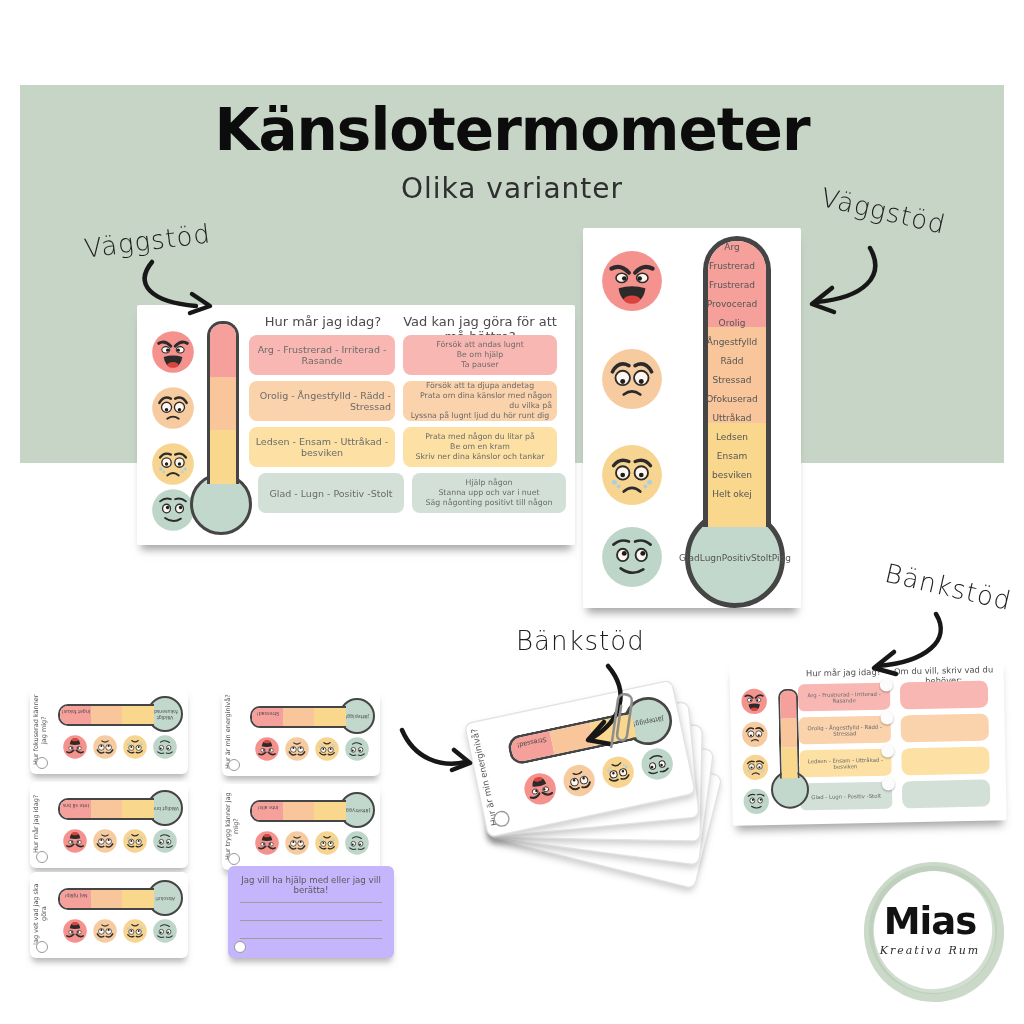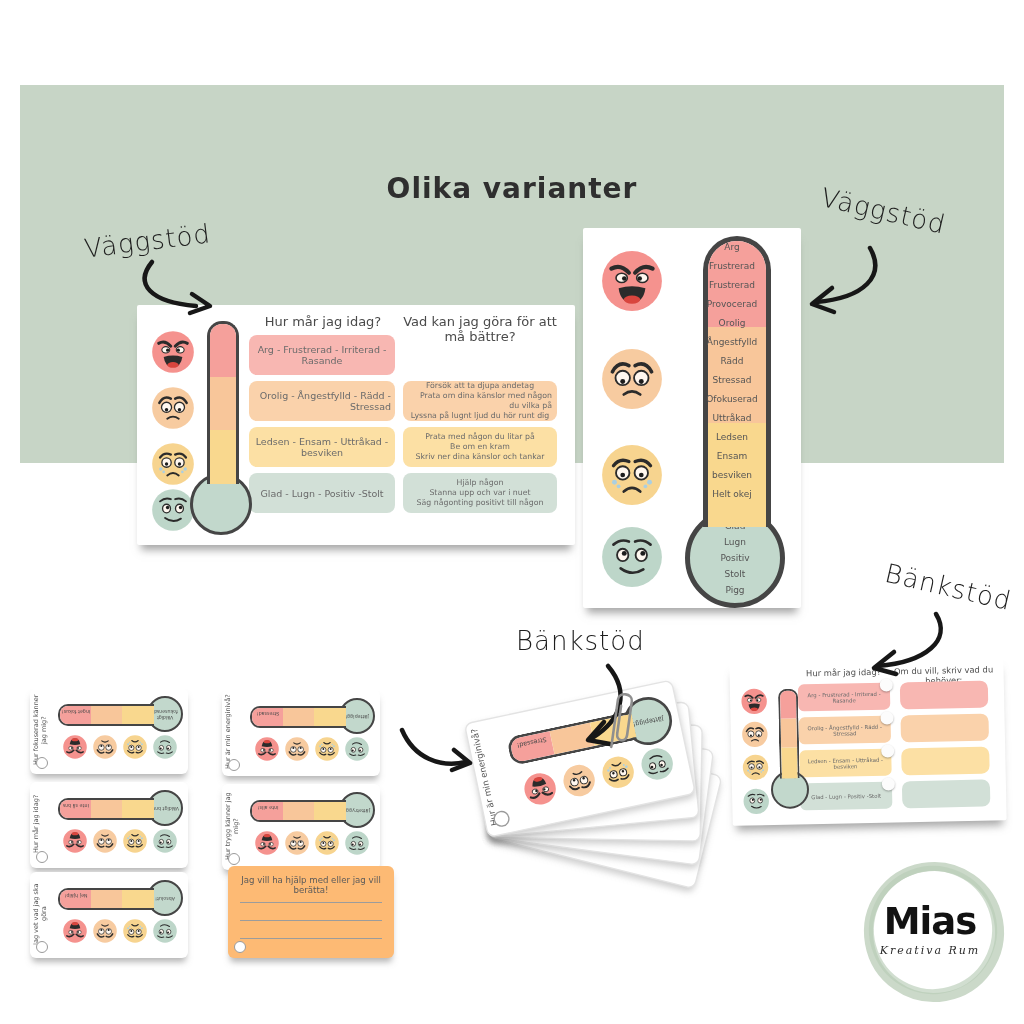--- a/index.html
+++ b/index.html
@@ -4,21 +4,21 @@
 <style>
   html,body{margin:0;padding:0;background:#ffffff;}
   #canvas{position:relative;width:1024px;height:1024px;background:#ffffff;overflow:hidden;
           font-family:"DejaVu Sans","Liberation Sans",sans-serif;}
   .green-band{position:absolute;left:20px;top:85px;width:984px;height:378px;background:#c7d5c6;}
 
   
   .page-title{position:absolute;left:0;right:0;top:96px;text-align:center;
               font-size:58px;font-weight:800;letter-spacing:-1px;color:#0c0c0c;}
   .page-subtitle{position:absolute;left:0;right:0;top:172px;text-align:center;
-                 font-size:28px;font-weight:700;color:#2f2f2f;letter-spacing:1px;}
+                 font-size:28px;font-weight:400;color:#2f2f2f;letter-spacing:1px;}
   .annot{position:absolute;font-size:26px;font-weight:300;color:#1e1e1e;letter-spacing:1px;z-index:4;}
   #annot-wall-left{left:84px;top:226px;transform:rotate(-7deg);}
   #annot-wall-right{left:820px;top:196px;transform:rotate(13deg);}
   #annot-desk-mid{left:516px;top:626px;}
   #annot-desk-right{left:884px;top:572px;transform:rotate(13deg);}
   .arrow{position:absolute;z-index:5;}
 
   
   .card{position:absolute;background:#ffffff;border-radius:2px;
         box-shadow:0 9px 8px -4px rgba(95,95,95,.55);z-index:1;}
@@ -39,29 +39,29 @@
            border:3px solid #454545;z-index:1;}
   .tbl-header{position:absolute;top:9px;font-size:13px;color:#4a4a4a;text-align:center;font-weight:500;}
   #tbl-h1{left:110px;width:152px;}
   #tbl-h2{left:262px;width:162px;}
   .feel-box{position:absolute;left:112px;width:146px;height:40px;border-radius:8px;
             display:flex;align-items:center;justify-content:center;
             font-size:9.5px;color:#6b6b6b;text-align:center;padding:0 4px;box-sizing:border-box;}
   .tip-box{position:absolute;left:266px;width:154px;height:40px;border-radius:8px;
            display:flex;flex-direction:column;align-items:center;justify-content:center;
            font-size:7.8px;line-height:1.3;color:#6b6b6b;text-align:center;padding:0 5px;box-sizing:border-box;}
-  .row-y0{top:30px;} .row-y1{top:76px;text-align:right;} .row-y2{top:122px;} .row-y3{top:168px;}
+  .row-y0{top:30px;} .row-y1{top:76px;text-align:right;} .row-y2{top:122px;} .row-y3{top:168px;margin-left:9px;}
 
   
   #wall-thermo-card{left:583px;top:228px;width:218px;height:380px;}
   .wt-face{position:absolute;left:16px;width:66px;height:66px;}
   .wt-tube{position:absolute;left:120px;top:8px;width:58px;height:286px;
            border:5px solid #454545;border-bottom:none;border-radius:34px 34px 0 0;overflow:hidden;z-index:2;}
   .wt-bulb{position:absolute;left:102px;top:280px;width:90px;height:90px;border-radius:50%;
-           border:5px solid #454545;z-index:1;display:flex;flex-direction:column;
+           border:5px solid #454545;z-index:1;display:flex;flex-direction:row;
            align-items:center;justify-content:center;}
   .wt-words{position:absolute;left:120px;top:10px;width:58px;z-index:3;text-align:center;}
   .wt-words span{display:block;height:19px;line-height:19px;font-size:9px;color:#555;}
   .wt-bulb span{display:block;height:16px;line-height:16px;font-size:9px;color:#555;z-index:3;}
 
   
   .mini-card{position:absolute;width:158px;height:86px;background:#fff;border-radius:6px;
              box-shadow:0 6px 6px -2px rgba(110,110,110,.5);z-index:2;}
   .mini-q{position:absolute;left:3px;top:4px;height:76px;width:18px;
           writing-mode:vertical-rl;transform:rotate(180deg);
@@ -79,21 +79,21 @@
   .mini-high{font-size:4.8px;color:#4a4a4a;text-align:center;width:28px;line-height:1.2;
              transform:rotate(180deg);z-index:3;}
   .mini-faces{position:absolute;left:32px;top:46px;display:flex;gap:4px;}
   .mini-face{width:26px;height:26px;transform:rotate(180deg);}
 
   #mini-card-0{left:30px;top:688px;}
   #mini-card-1{left:222px;top:690px;}
   #mini-card-2{left:30px;top:782px;}
   #mini-card-3{left:222px;top:784px;}
   #mini-card-4{left:30px;top:872px;}
-  #write-card{position:absolute;left:228px;top:866px;width:166px;height:92px;background:#fdba74;
+  #write-card{position:absolute;left:228px;top:866px;width:166px;height:92px;background:#c4b5fd;
               border-radius:6px;box-shadow:0 6px 6px -2px rgba(110,110,110,.5);z-index:2;}
   .write-title{position:absolute;left:8px;right:8px;top:9px;text-align:center;
                font-size:8.6px;color:#5a5a5a;}
   .write-line{position:absolute;left:12px;right:12px;border-bottom:1px solid #9c9c9c;}
   .wl0{top:36px;} .wl1{top:54px;} .wl2{top:72px;}
 
   
   #stack{position:absolute;left:474px;top:698px;width:260px;height:200px;z-index:3;}
   .stack-card{position:absolute;left:14px;top:52px;width:158px;height:86px;background:#fff;
               border:1px solid #e3e3e3;border-radius:6px;transform-origin:0% 100%;
@@ -186,20 +186,21 @@
         <ellipse cx="41" cy="30" rx="5.5" ry="6" fill="#fff7ef" stroke="#2b2b2b" stroke-width="1.8"></ellipse>
         <circle cx="24.5" cy="28.5" r="2.4" fill="#1d1d1d"></circle>
         <circle cx="42.5" cy="28.5" r="2.4" fill="#1d1d1d"></circle>
         <path d="M21,43 Q32,51 43,44" stroke="#2b2b2b" stroke-width="2.6" fill="none" stroke-linecap="round"></path>
       </symbol>
     </defs>
   </svg>
 
   <div class="green-band"></div>
 
+  <div class="page-title">Känslotermometer</div>
   <div class="page-subtitle">Olika varianter</div>
 
   <div class="annot" id="annot-wall-left">Väggstöd</div>
   <div class="annot" id="annot-wall-right">Väggstöd</div>
   <div class="annot" id="annot-desk-mid">Bänkstöd</div>
   <div class="annot" id="annot-desk-right">Bänkstöd</div>
 
   <svg class="arrow" style="left:130px;top:258px" width="96" height="58">
     <path d="M22,4 C4,26 20,44 66,48" stroke="#171717" stroke-width="4.5" fill="none" stroke-linecap="round"></path>
     <path d="M62,36 L80,48 L60,55" stroke="#171717" stroke-width="4.5" fill="none" stroke-linecap="round" stroke-linejoin="round"></path>
@@ -239,20 +240,25 @@
     <div class="lt-tube">
       <div class="lt-seg c-pink" style="height:53px"></div>
       <div class="lt-seg c-peach" style="height:53px"></div>
       <div class="lt-seg c-yellow" style="height:54px"></div>
     </div>
 
     <div class="tbl-header" id="tbl-h1">Hur mår jag idag?</div>
     <div class="tbl-header" id="tbl-h2">Vad kan jag göra för att må bättre?</div>
 
     <div class="feel-box b-pink row-y0">Arg - Frustrerad - Irriterad - Rasande</div>
+    <div class="tip-box b-pink row-y0">
+      <span>Försök att andas lugnt</span>
+      <span>Be om hjälp</span>
+      <span>Ta pauser</span>
+    </div>
     <div class="feel-box b-peach row-y1">Orolig - Ångestfylld - Rädd - Stressad</div>
     <div class="tip-box b-peach row-y1">
       <span>Försök att ta djupa andetag</span>
       <span>Prata om dina känslor med någon du vilka på</span>
       <span>Lyssna på lugnt ljud du hör runt dig</span>
     </div>
     <div class="feel-box b-yellow row-y2">Ledsen - Ensam - Uttråkad - besviken</div>
     <div class="tip-box b-yellow row-y2">
       <span>Prata med någon du litar på</span>
       <span>Be om en kram</span>

